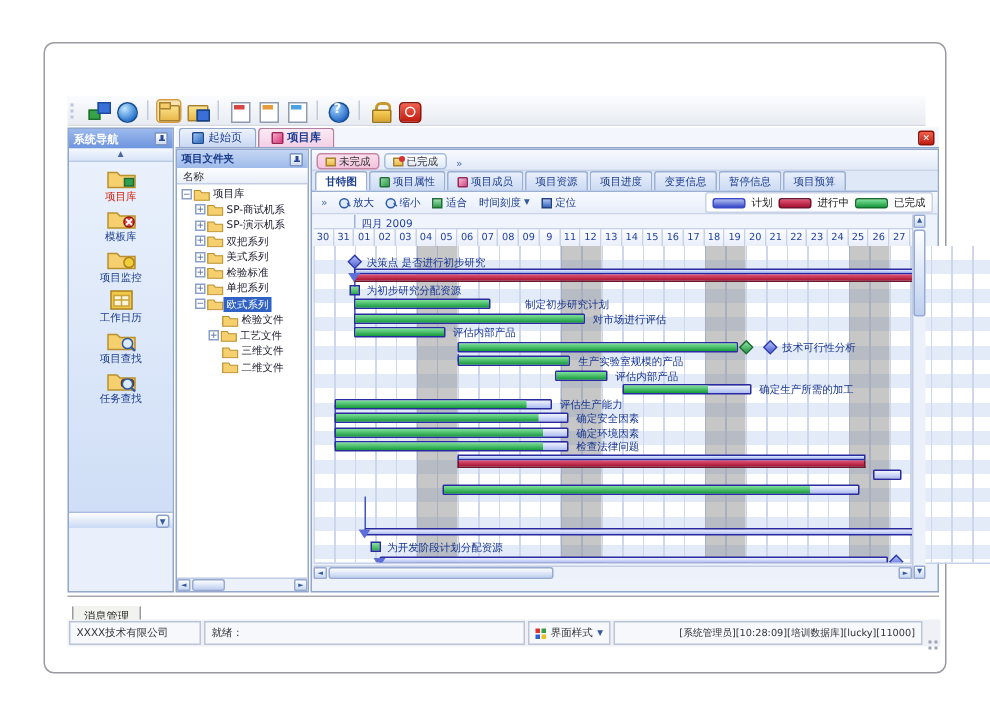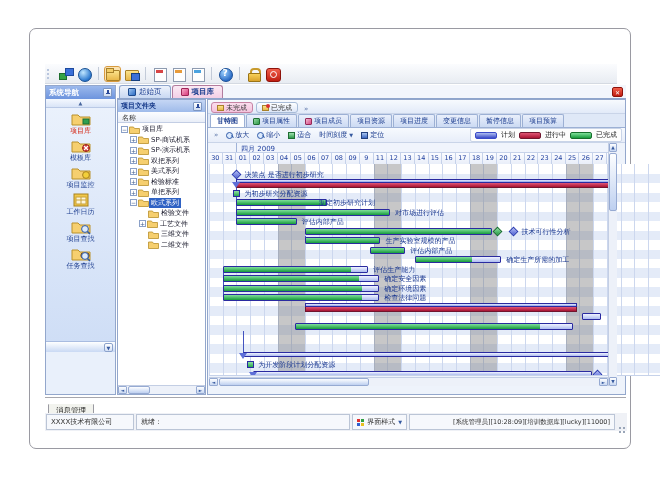--- a/index.html
+++ b/index.html
@@ -534,21 +534,21 @@
                 <div class="planred" style="left: 27.44px; width: 374.556px; top: 15.25px;">
                   <div class="pr-top"></div>
                   <div class="pr-bot"></div>
                 </div>
                 <div class="tri" style="left: 23.44px; top: 18.25px;"></div>
                 <div class="marker" style="left: 24.44px; top: 25.75px;"></div>
                 <div class="tlabel" style="left: 35.44px; top: 25.75px;">为初步研究分配资源</div>
                 <div class="bar" style="left: 27.44px; width: 90.552px; top: 35.25px;">
                   <div class="fill" style="width: 100%;"></div>
                 </div>
-                <div class="tlabel" style="left: 110px; top: 35.25px;">制定初步研究计划</div>
+                <div class="tlabel" style="left: 141px; top: 35.25px;">制定初步研究计划</div>
                 <div class="bar" style="left: 27.44px; width: 153.664px; top: 44.75px;">
                   <div class="fill" style="width: 100%;"></div>
                 </div>
                 <div class="tlabel" style="left: 186.104px; top: 44.75px;">对市场进行评估</div>
                 <div class="bar" style="left: 27.44px; width: 60.368px; top: 54.25px;">
                   <div class="fill" style="width: 100%;"></div>
                 </div>
                 <div class="tlabel" style="left: 92.808px; top: 54.25px;">评估内部产品</div>
                 <div class="bar" style="left: 96.04px; width: 186.592px; top: 63.75px;">
                   <div class="fill" style="width: 100%;"></div>

